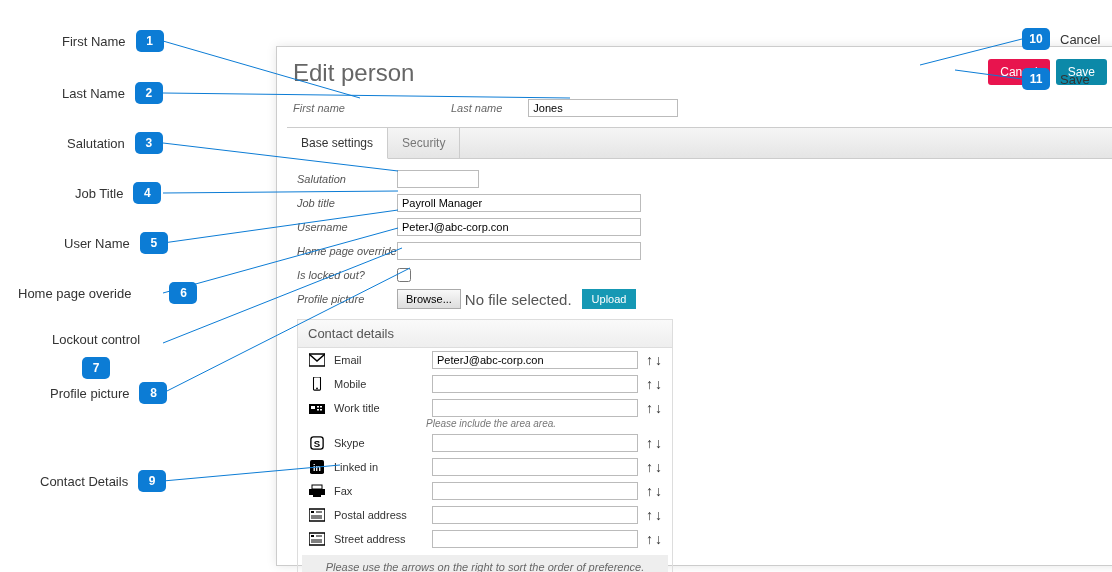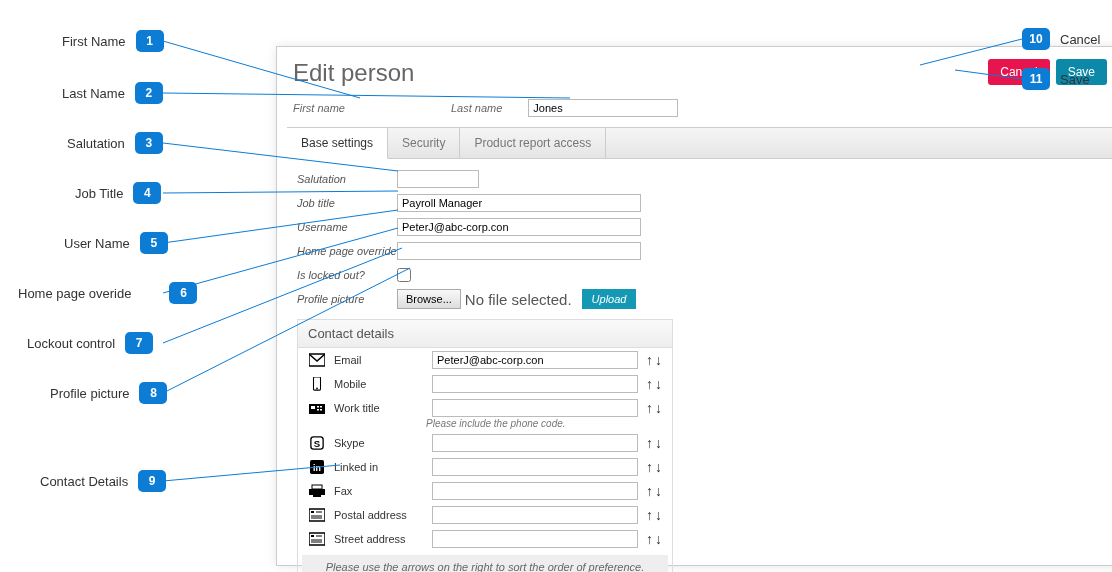--- a/index.html
+++ b/index.html
@@ -31,21 +31,21 @@
   
   .form-area { padding: 10px 20px; }
   .frow { display: flex; align-items: center; margin-bottom: 4px; min-height: 20px; }
   .frow .flbl { width: 100px; font-style: italic; font-size: 11px; color: #555; }
   .frow input[type=text] { border: 1px solid #bbb; padding: 2px 4px; font-size: 11px; height: 18px; }
   .in-sm { width: 82px; }
   .in-md { width: 244px; }
   .frow input[type=checkbox] { width: 14px; height: 14px; }
   .browse { background: linear-gradient(#f8f8f8,#ddd); border: 1px solid #aaa; padding: 3px 8px; font-size: 11px; margin-right: 4px; cursor: pointer; }
   .nofile { font-size: 15px; color: #555; margin-right: 10px; }
-  .upload { background: #1598b4; color: #fff; border: none; padding: 4px 10px; font-size: 11px; cursor: pointer; font-style: italic; }
+  .upload { background: #1598b4; color: #fff; border: none; padding: 4px 10px; font-size: 11px; cursor: pointer; }
   
   
   .card { border: 1px solid #ddd; margin-top: 10px; width: 376px; }
   .card h3 { background: linear-gradient(#fafafa,#eee); padding: 6px 10px; font-size: 13px; color: #555; border-bottom: 1px solid #ddd; font-weight: normal; }
   .crow { display: flex; align-items: center; padding: 3px 10px; gap: 8px; }
   .cicon { width: 18px; height: 16px; display: flex; align-items: center; justify-content: center; }
   .cicon svg { width: 16px; height: 14px; }
   .clabel { width: 90px; font-size: 11px; color: #333; }
   .cinput { flex: 1; }
   .cinput input { width: 100%; border: 1px solid #bbb; padding: 2px 4px; font-size: 11px; height: 18px; }
@@ -74,21 +74,21 @@
     <span class="bubble">4</span>
   </div>
 <div class="annot" style="left:64px; top:232px;">
     <span class="annot-label">User Name</span>
     <span class="bubble">5</span>
   </div>
 <div class="annot" style="left:18px; top:282px;gap:38px;">
     <span class="annot-label">Home page overide</span>
     <span class="bubble">6</span>
   </div>
-<div class="annot" style="left:27px; top:332px;">
+<div class="annot" style="left:52px; top:332px;flex-direction:column;">
     <span class="annot-label">Lockout control</span>
     <span class="bubble">7</span>
   </div>
 <div class="annot" style="left:50px; top:382px;">
     <span class="annot-label">Profile picture</span>
     <span class="bubble">8</span>
   </div>
 <div class="annot" style="left:40px; top:470px;">
     <span class="annot-label">Contact Details</span>
     <span class="bubble">9</span>
@@ -127,21 +127,20 @@
   <div class="name-row">
     <span class="lbl">First name</span>
     <span style="width:60px"></span>
     <span class="lbl">Last name</span>
     <input type="text" value="Jones" style="">
   </div>
 
   <div class="tabs">
     <div class="tab active">Base settings</div>
     <div class="tab">Security</div>
-    <div class="tab">Product report access</div>
   </div>
 
   <div class="form-area">
     <div class="frow">
       <span class="flbl">Salutation</span>
       <input class="in-sm" type="text" value="" style="">
     </div>
     <div class="frow">
       <span class="flbl">Job title</span>
       <input class="in-md" type="text" value="Payroll Manager" style="">
@@ -209,21 +208,21 @@
               <rect x="11" y="8" width="2" height="1.5" fill="#fff"></rect>
             </svg>
           </span>
         <span class="clabel">Work title</span>
         <span class="cinput"><input type="text" value="" style=""></span>
         <span class="arrows">
             <span>↑</span>
             <span>↓</span>
           </span>
       </div>
-      <div class="chint">Please include the phone code.</div>
+      <div class="chint">Please include the area area.</div>
 
       <div class="crow">
         <span class="cicon">
             <svg viewBox="0 0 16 16">
               <rect x="1" y="1" width="14" height="14" rx="3" fill="none" stroke="#000" stroke-width="1.5"></rect>
               <text x="8" y="12" text-anchor="middle" font-size="11" font-weight="bold" font-family="Arial">S</text>
             </svg>
           </span>
         <span class="clabel">Skype</span>
         <span class="cinput"><input type="text" value="" style=""></span>

